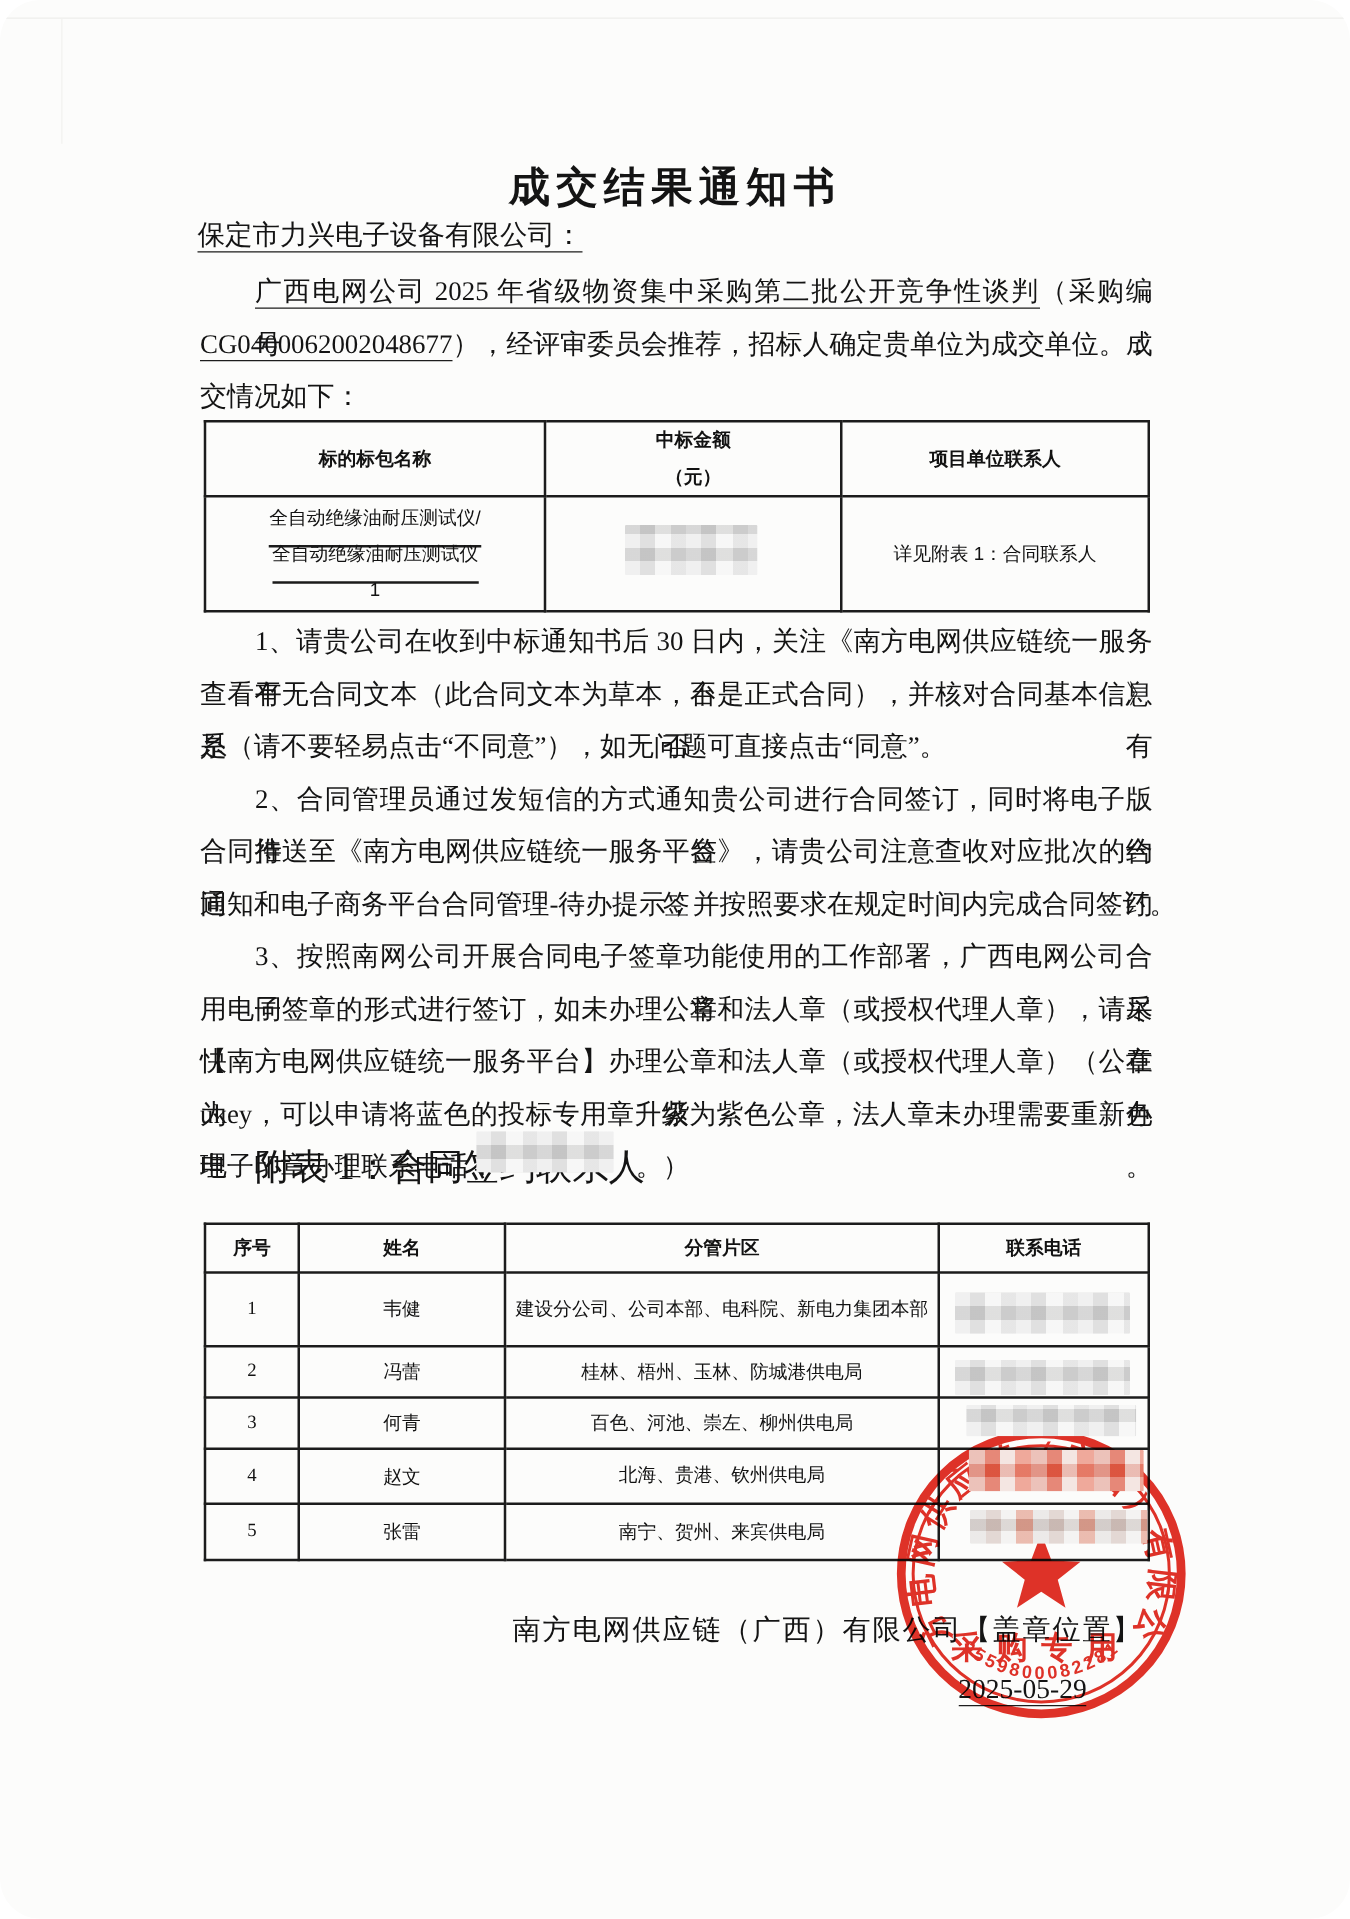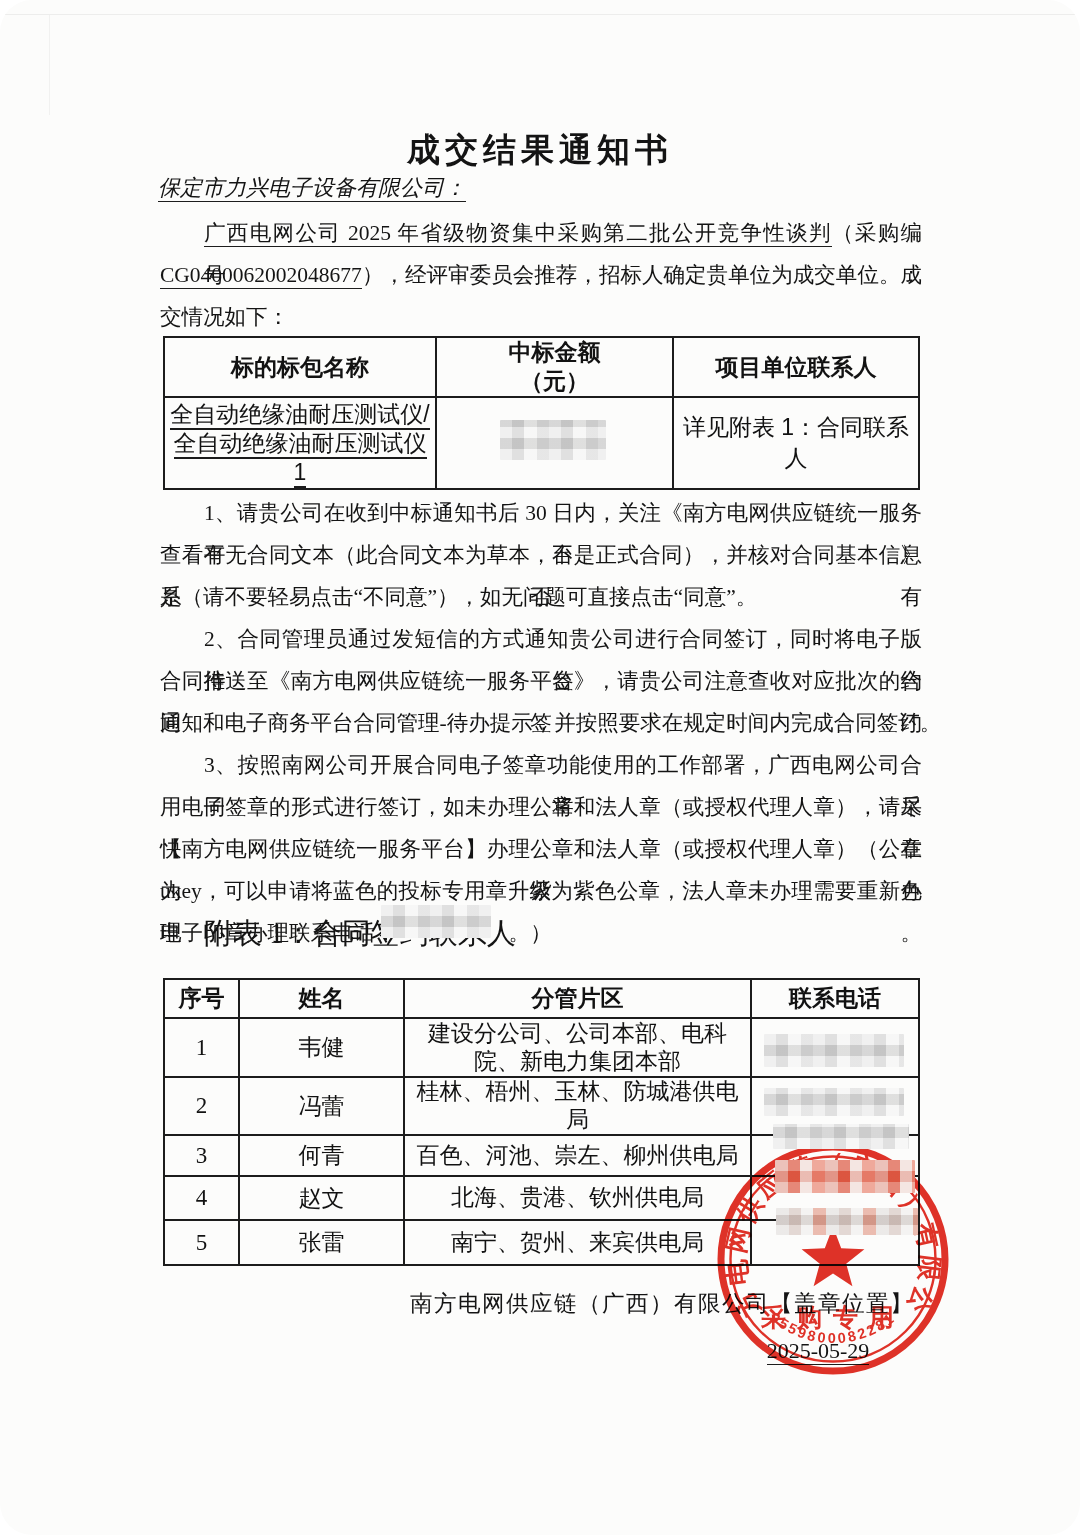--- a/index.html
+++ b/index.html
@@ -9,36 +9,36 @@
     font-family:"Liberation Serif","DejaVu Serif",serif; color:#141414;border-radius:32px;
   }
   .scan-edge-top { position:absolute; left:0; top:14px; width:1080px; height:1px; background:#ededec; }
   .scan-edge-left { position:absolute; left:49px; top:15px; width:1px; height:100px; background:#f1f1f0; }
 
   .doc-title {
     position:absolute; left:0; top:128px; width:1080px; height:40px;
     text-align:center; font-size:33px; font-weight:700; letter-spacing:5px;
   }
   .addressee {
-    position:absolute; left:158px; top:173px; font-size:22px;font-style:italic;
+    position:absolute; left:158px; top:173px; font-size:22px;
   }
   .u  { border-bottom:1.6px solid #1d1d1d; padding-bottom:1px; }
-  .u2 { border-bottom:2px solid #1b1b1b; padding-bottom:1px; }
+  .u2 { border-bottom:2px solid #1b1b1b; padding-bottom:13px; }
 
   .textblock { position:absolute; left:160px; width:762px; font-size:21.5px; }
   .line { height:42px; line-height:42px; white-space:nowrap; overflow:visible; }
   .just { text-align:justify; text-align-last:justify; white-space:normal; }
   .indent { padding-left:44px; }
 
   #intro { top:212px; }
   #paras { top:492px; }
 
   table.doc-table {
     position:absolute; border-collapse:collapse; table-layout:fixed;
-    font-family:"Liberation Sans","DejaVu Sans",sans-serif; font-size:23px;
+    font-family:"Liberation Sans","DejaVu Sans",sans-serif; font-size:15px;
     color:#121212;
   }
   table.doc-table td, table.doc-table th {
     border:2px solid #1c1c1c; text-align:center; vertical-align:middle;
     padding:0 4px; overflow:hidden;
   }
   #award-table { left:163px; top:336px; width:755px; }
   #award-table th { font-weight:700; line-height:27px; }
   #award-table .pkg-line { display:block; line-height:29px; }
   #attach-table { left:163px; top:978px; width:755px;font-family:Liberation Serif, serif; }

